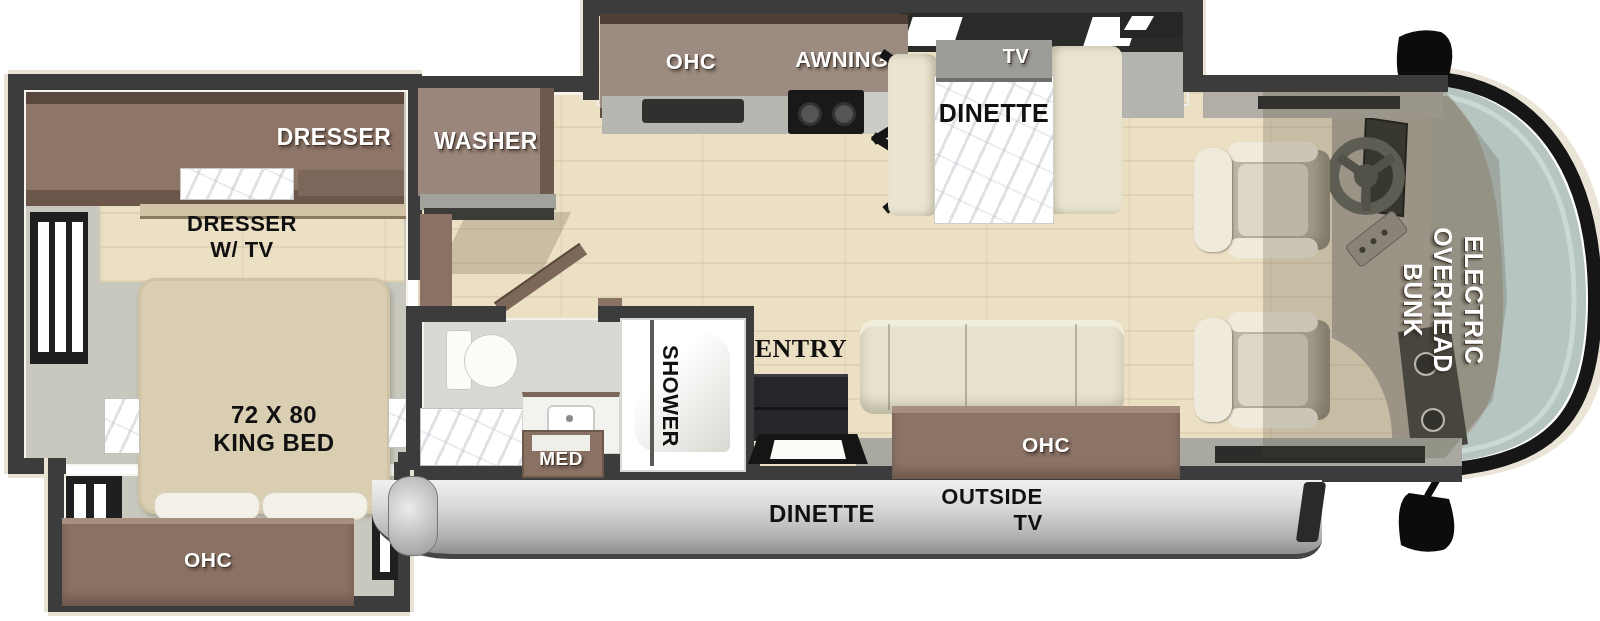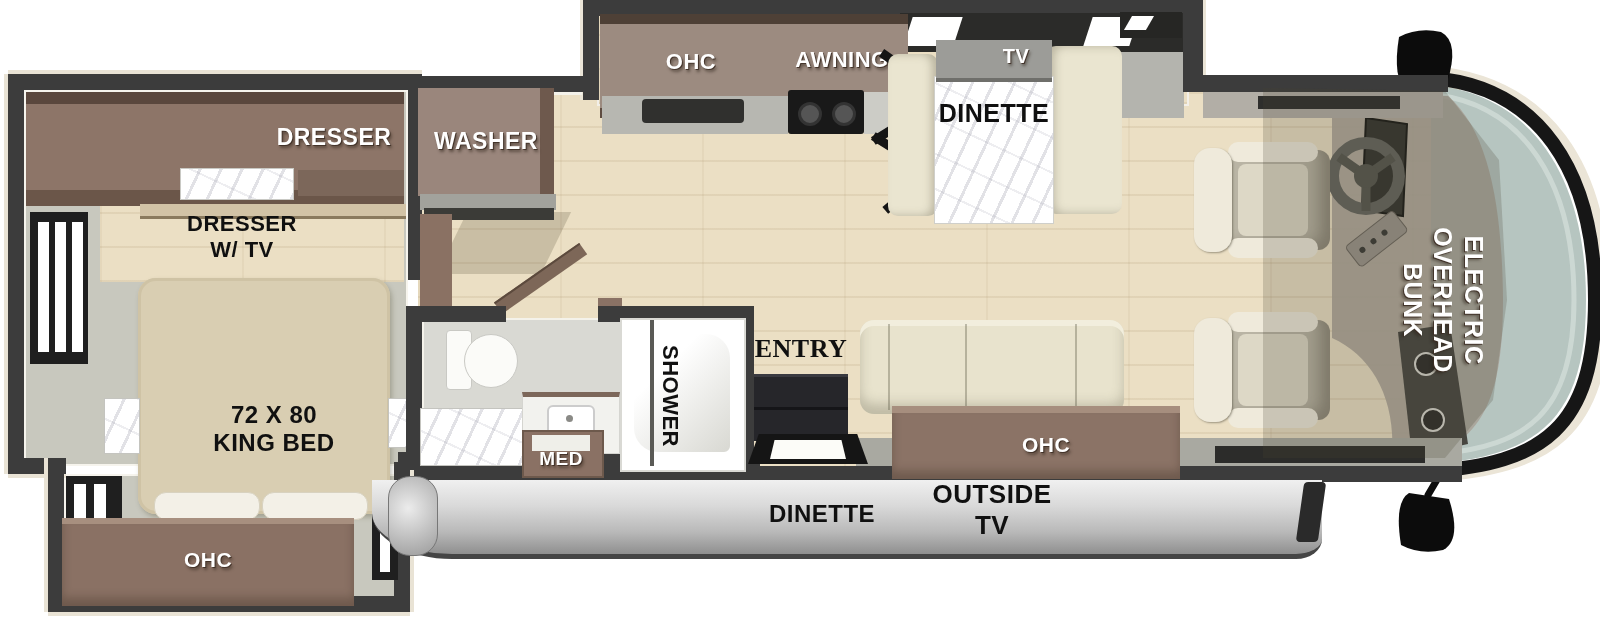--- a/index.html
+++ b/index.html
@@ -186,21 +186,21 @@
   <div class="a" style="left:620px;top:318px;width:122px;height:150px;background:#ffffff;border:2px solid #d9d9d4;">
     <div class="a" style="left:12px;top:14px;width:96px;height:118px;background:linear-gradient(135deg,#ffffff 30%,#d8d8d2 100%);border-radius:6px 24px 6px 24px;"></div>
   </div>
   <div class="a" style="left:650px;top:320px;width:4px;height:146px;background:#5a5a56;"></div>
   <div class="lbl lb rot90" style="left:670px;top:396px;font-size:22px;">SHOWER</div>
 
   <div class="a" style="left:372px;top:480px;width:950px;height:74px;background:linear-gradient(180deg,#f0f0f0 0%,#d9d9d9 35%,#b9b9b9 70%,#8f8f8f 100%);border-bottom:5px solid #454545;border-radius:0 0 26px 80px / 0 0 20px 46px;"></div>
   <div class="a" style="left:388px;top:476px;width:48px;height:78px;background:radial-gradient(circle at 40% 40%,#ececec,#9a9a9a);border:1px solid #777;border-radius:22px;"></div>
   <div class="a" style="left:1300px;top:482px;width:22px;height:60px;background:#2a2a2a;border-radius:4px;transform:skewX(-8deg);"></div>
   <div class="lbl lb" style="left:822px;top:514px;font-size:24px;">DINETTE</div>
-  <div class="lbl lb" style="left:992px;top:510px;font-size:26px;">OUTSIDE
+  <div class="lbl lb" style="left:992px;top:510px;font-size:22px;text-align:right;">OUTSIDE
 TV</div>
 
   <div class="a" style="left:754px;top:374px;width:94px;height:64px;background:#26262a;border-top:3px solid #3a3a40;">
     <div class="a" style="left:0;top:30px;width:94px;height:3px;background:#151518;"></div>
   </div>
   <div class="a" style="left:748px;top:434px;width:120px;height:30px;background:#151515;clip-path:polygon(9% 0,91% 0,100% 100%,0 100%);"></div>
   <div class="a" style="left:770px;top:440px;width:76px;height:19px;background:#fcfcf8;clip-path:polygon(6% 0,94% 0,100% 100%,0 100%);"></div>
   <div class="lbl lb" style="left:801px;top:349px;font-size:26px;font-family:Liberation Serif, serif;">ENTRY</div>
 
   <div class="a" style="left:860px;top:320px;width:264px;height:94px;background:#e8e3cd;border-radius:14px;box-shadow:inset 0 6px 0 #f2eedd,inset 0 -10px 12px rgba(100,95,75,.3);">

